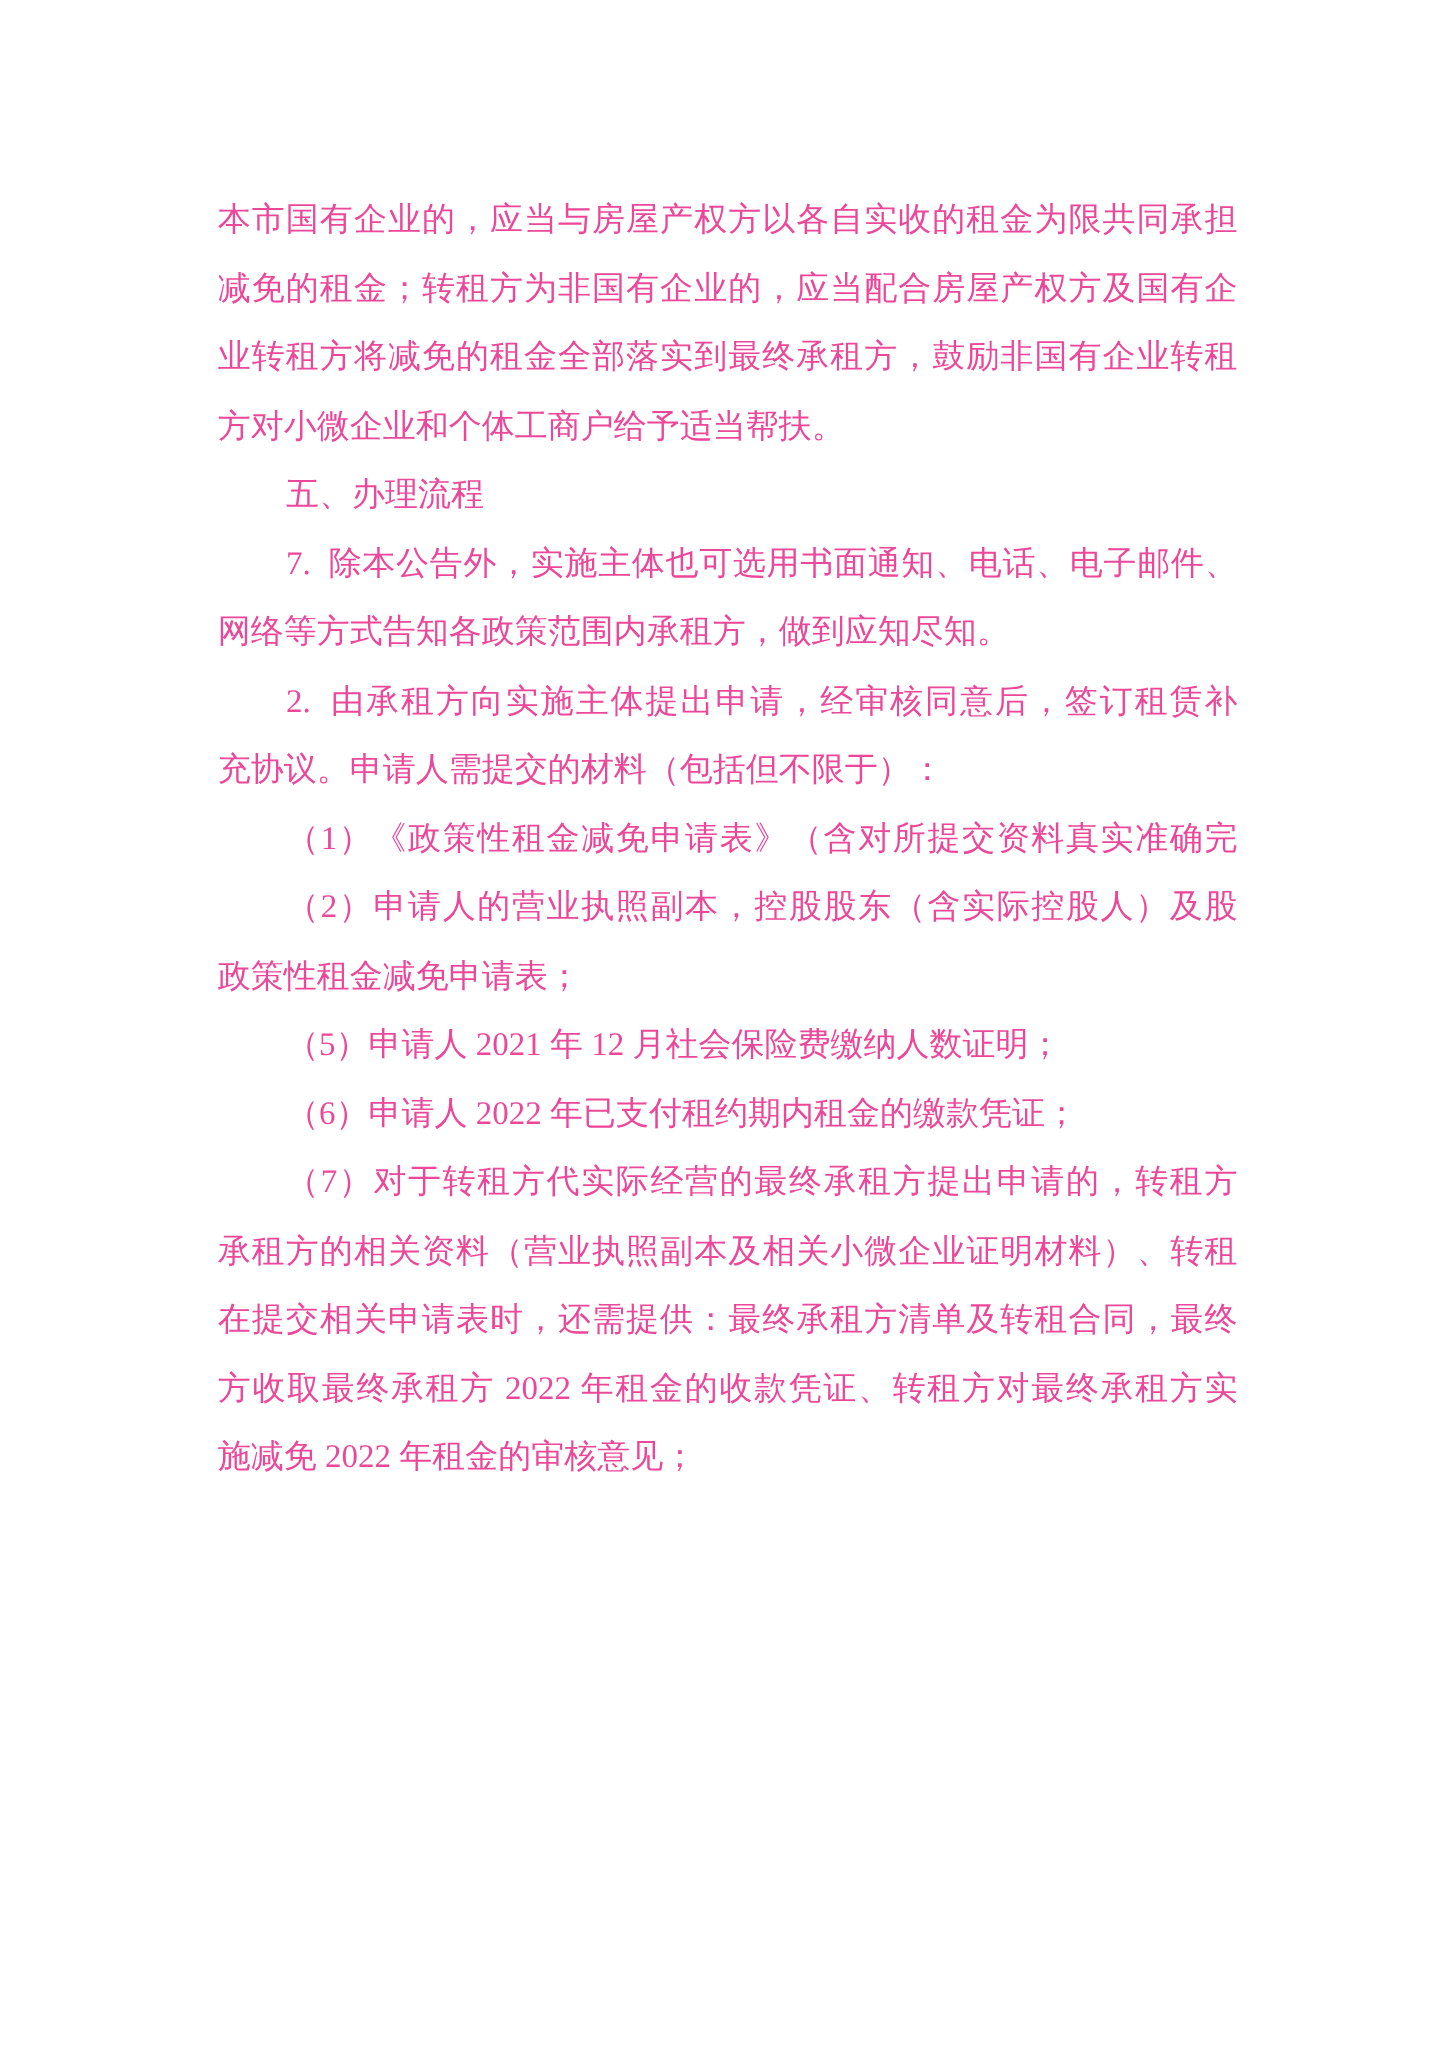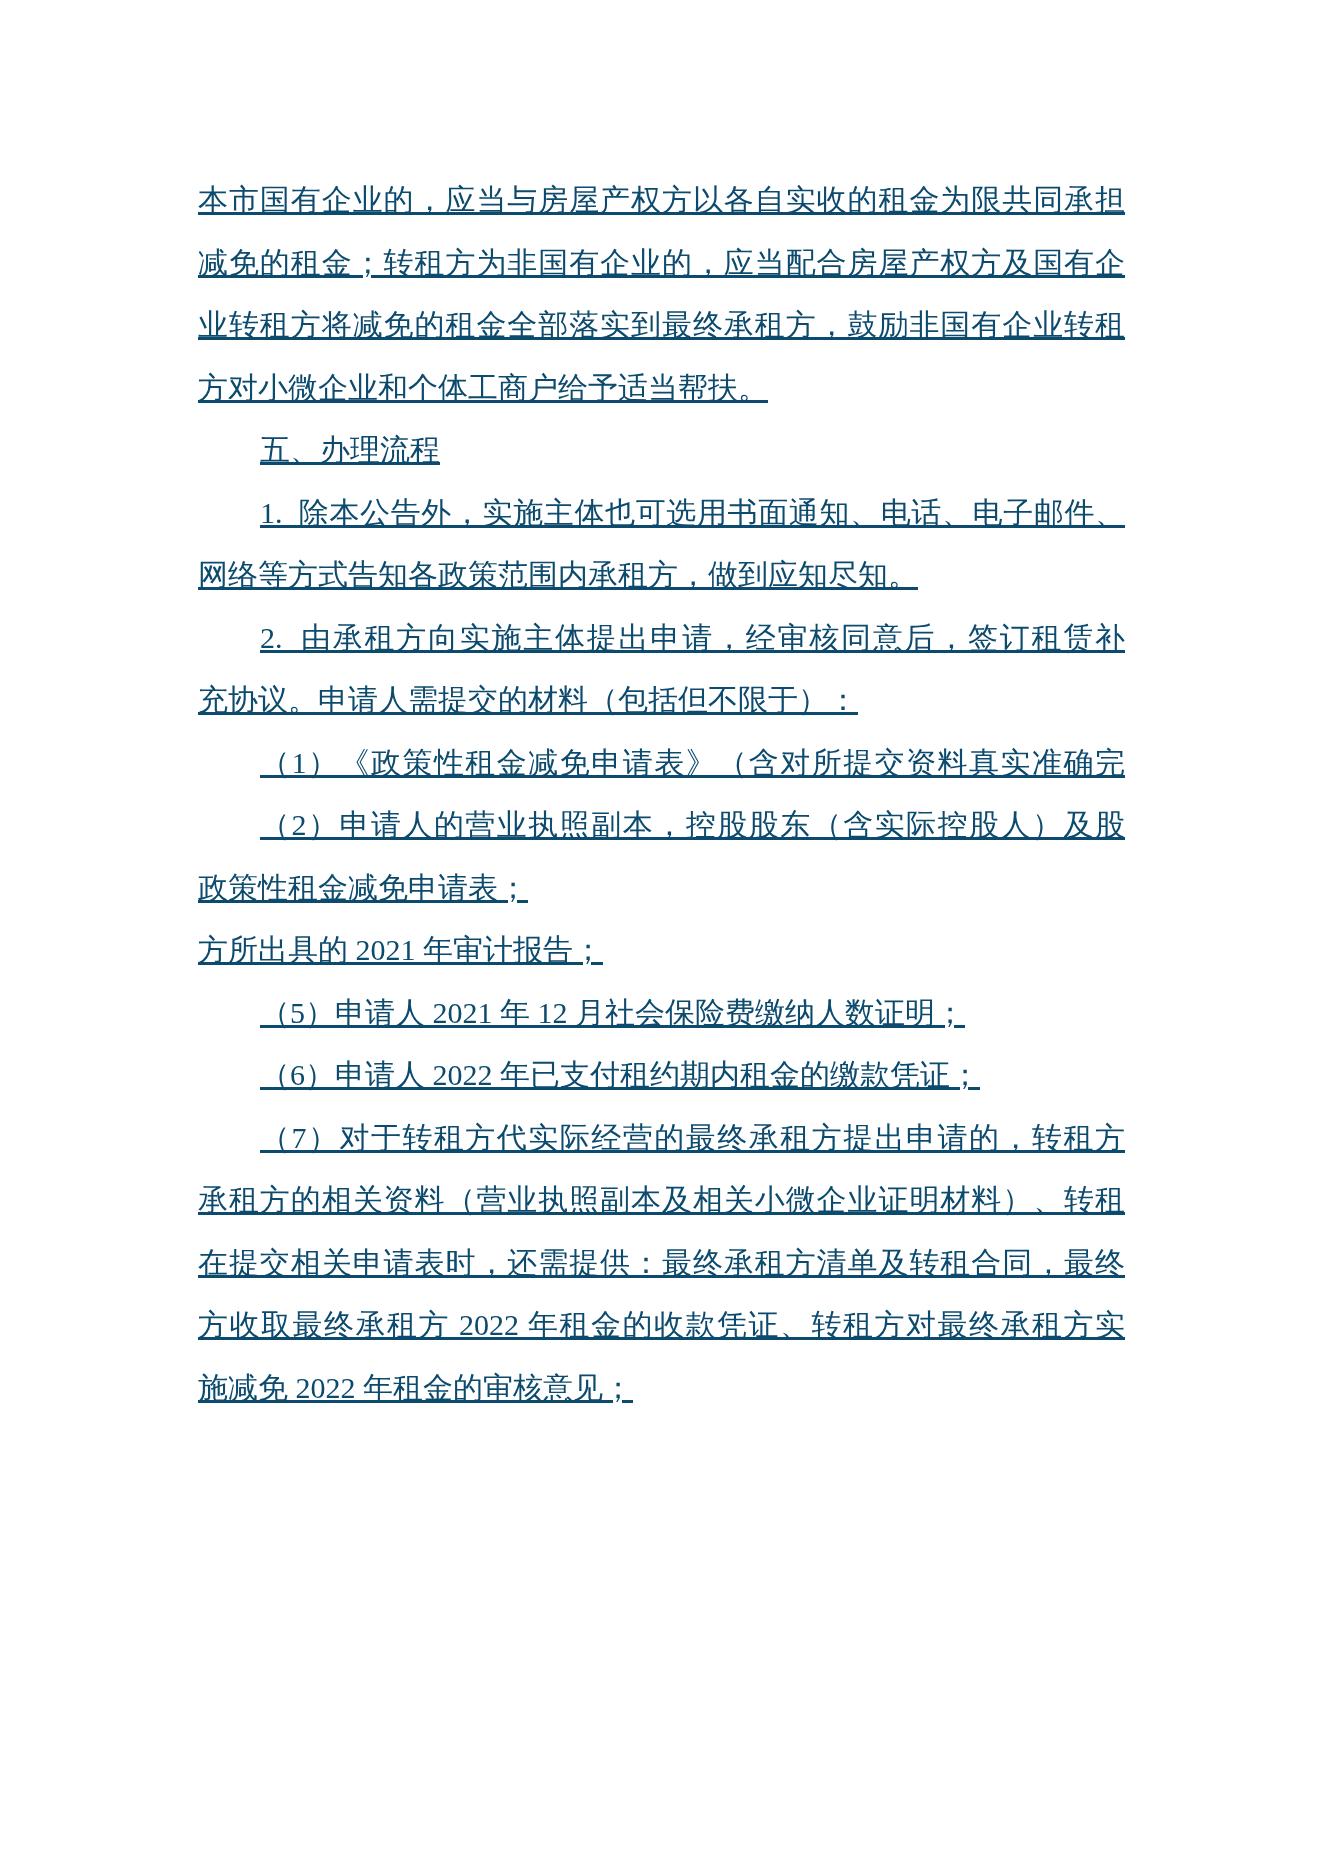--- a/index.html
+++ b/index.html
@@ -24,23 +24,22 @@
     position: absolute;
     left: 198px;
     top: 169px;
     width: 927px;
   }
   .ln {
     font-size: 30px;
     line-height: 62.5px;
     height: 62.5px;
     white-space: pre-wrap;
-    color: #0c4a6e;
+    color: #ec4899;
     overflow: visible;
-    text-decoration: underline;
   }
   
   .j {
     text-align: justify;
     text-align-last: justify;
   }
   
   .i {
     text-indent: 62px;
   }
@@ -48,28 +47,27 @@
 </head>
 <body>
 
 <div class="page">
   <div class="textblock">
     <div class="ln j">本市国有企业的，应当与房屋产权方以各自实收的租金为限共同承担</div>
     <div class="ln j">减免的租金；转租方为非国有企业的，应当配合房屋产权方及国有企</div>
     <div class="ln j">业转租方将减免的租金全部落实到最终承租方，鼓励非国有企业转租</div>
     <div class="ln">方对小微企业和个体工商户给予适当帮扶。</div>
     <div class="ln i">五、办理流程</div>
-    <div class="ln i j">1.  除本公告外，实施主体也可选用书面通知、电话、电子邮件、</div>
+    <div class="ln i j">7.  除本公告外，实施主体也可选用书面通知、电话、电子邮件、</div>
     <div class="ln">网络等方式告知各政策范围内承租方，做到应知尽知。</div>
     <div class="ln i j">2.  由承租方向实施主体提出申请，经审核同意后，签订租赁补</div>
     <div class="ln">充协议。申请人需提交的材料（包括但不限于）：</div>
     <div class="ln i j">（1）《政策性租金减免申请表》（含对所提交资料真实准确完</div>
     <div class="ln i j">（2）申请人的营业执照副本，控股股东（含实际控股人）及股</div>
     <div class="ln">政策性租金减免申请表；</div>
-    <div class="ln">方所出具的 2021 年审计报告；</div>
     <div class="ln i">（5）申请人 2021 年 12 月社会保险费缴纳人数证明；</div>
     <div class="ln i">（6）申请人 2022 年已支付租约期内租金的缴款凭证；</div>
     <div class="ln i j">（7）对于转租方代实际经营的最终承租方提出申请的，转租方</div>
     <div class="ln j">承租方的相关资料（营业执照副本及相关小微企业证明材料）、转租</div>
     <div class="ln j">在提交相关申请表时，还需提供：最终承租方清单及转租合同，最终</div>
     <div class="ln j">方收取最终承租方 2022 年租金的收款凭证、转租方对最终承租方实</div>
     <div class="ln">施减免 2022 年租金的审核意见；</div>
   </div>
 </div>
 

